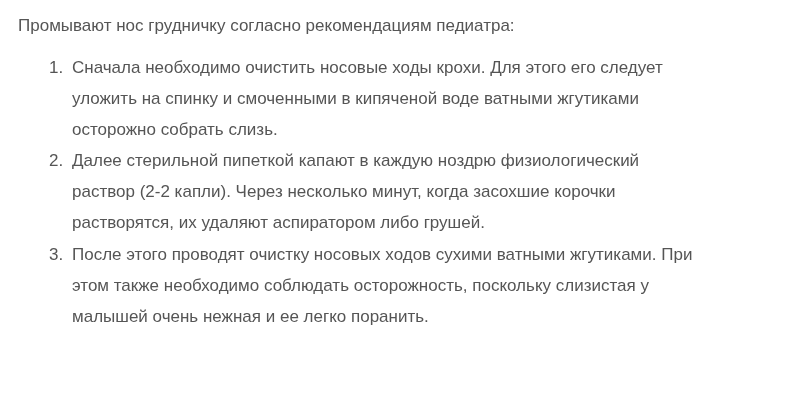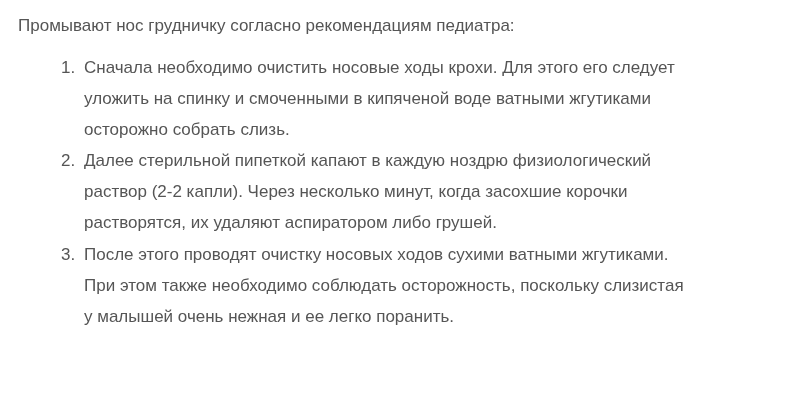--- a/index.html
+++ b/index.html
@@ -21,21 +21,21 @@
     padding: 14px 14px 8px 14px;
   }
   .intro {
     font-size: 17px;
     line-height: 1.45;
     color: #555555;
     margin: 0 0 14px 0;
     padding-left: 4px;
   }
   ol.steps {
-    margin: 12px;
+    margin: 0;
     padding: 0 0 0 54px;
     list-style-type: decimal;
     list-style-position: outside;
   }
   ol.steps > li {
     font-size: 17px;
     line-height: 1.82;
     color: #555555;
     margin: 0 0 1px 0;
     padding-left: 4px;

